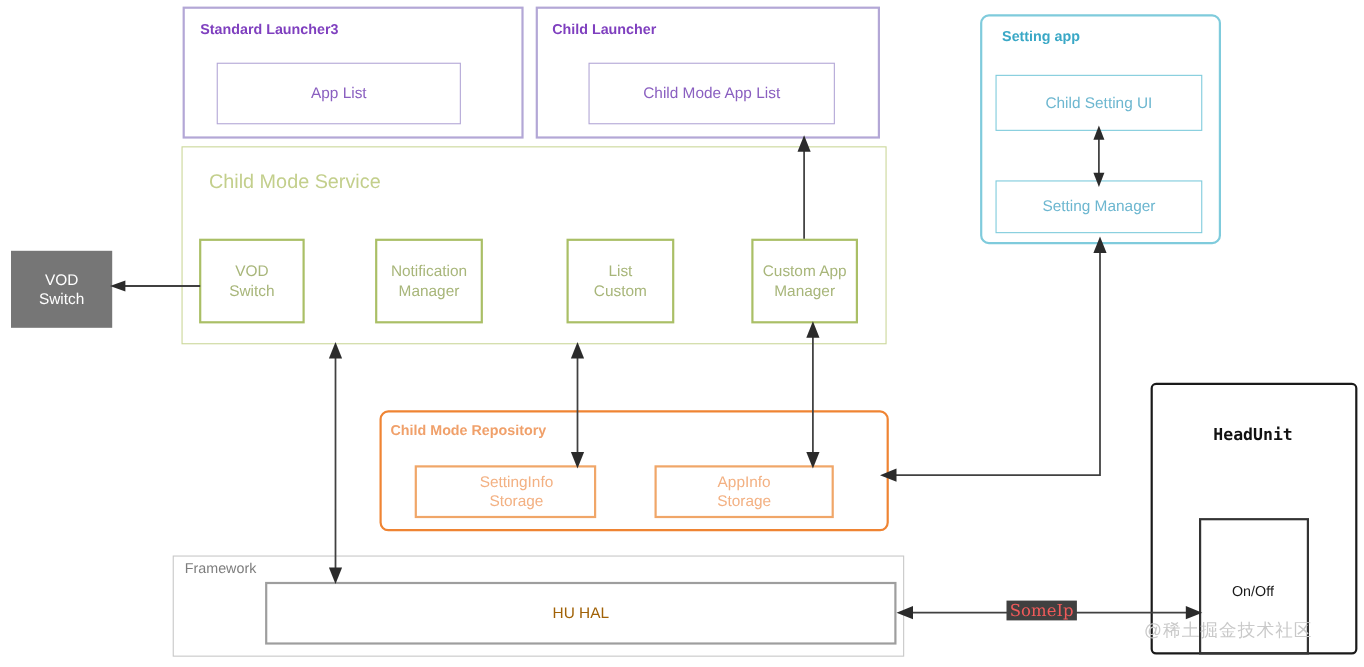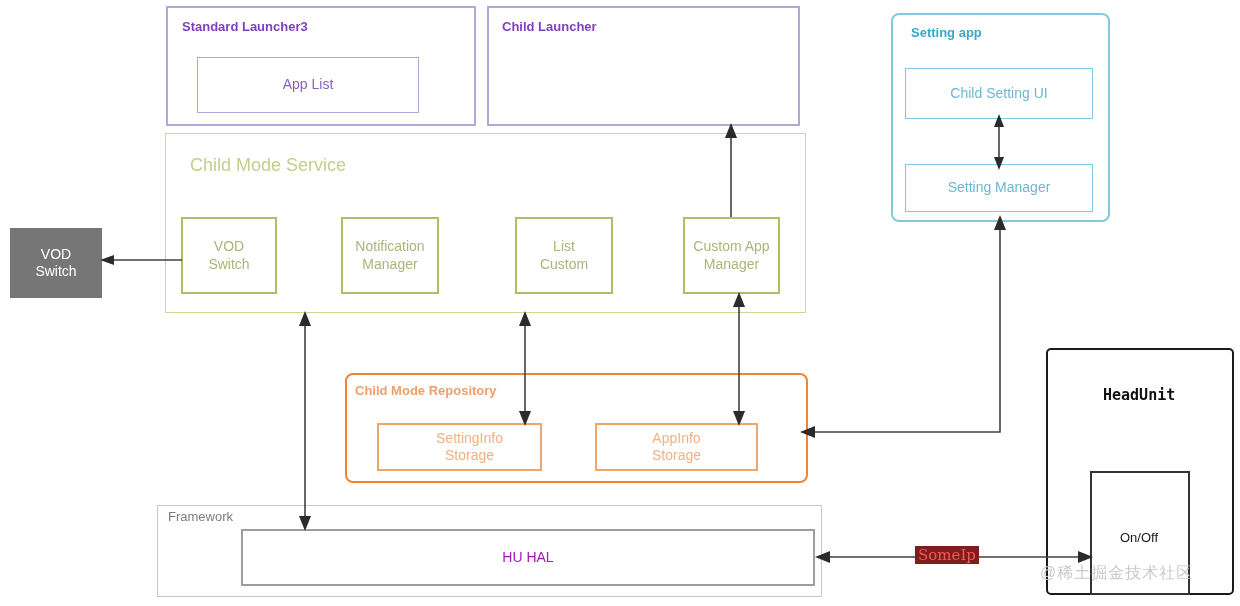--- a/index.html
+++ b/index.html
@@ -57,21 +57,21 @@
   .node-cyan       { border: 1.5px solid #7fcbdc; color: #6db7d0; }
 
   
   .grp-orange      { border: 2.5px solid #ef8433; border-radius: 8px; }
   .title-orange    { color: #f0a06a; }
   .node-orange     { border: 2px solid #f0a668; color: #f3b183; }
 
   
   .grp-grey        { border: 1.5px solid #c8c8c8; }
   .title-grey      { color: #7d7d7d; font-weight: normal; }
-  .node-grey       { border: 2.5px solid #9e9e9e; color: #a21caf; }
+  .node-grey       { border: 2.5px solid #9e9e9e; color: #a16207; }
 
   
   .node-filled     { background: #767676; color: #ffffff; border: none; }
 
   
   .grp-black       { border: 2.5px solid #1a1a1a; border-radius: 5px; }
   .node-black      { border: 2px solid #333333; color: #1a1a1a; }
   .headunit-label  {
     position: absolute;
     font-family: "DejaVu Sans Mono", monospace;
@@ -94,21 +94,21 @@
     stroke-width: 1.6;
     fill: none;
   }
   .conn polygon { fill: #2b2b2b; }
 
   .someip-label {
     position: absolute;
     font-family: "DejaVu Serif", serif;
     font-size: 15px;
     color: #f05a5a;
-    background: #7f1d1d;
+    background: #404040;
     padding: 0 3px;
     white-space: nowrap;
   }
 
   .watermark {
     position: absolute;
     font-size: 16px;
     color: #c9c9c9;
     white-space: nowrap;
     letter-spacing: 1px;
@@ -119,20 +119,21 @@
 <body>
 
 <div id="canvas">
 
   <div class="box grp-purple" style="left:166px; top:6px; width:310px; height:120px;"></div>
   <div class="grp-title title-purple" style="left:182px; top:19px;">Standard Launcher3</div>
   <div class="node node-purple" style="left:197px; top:57px; width:222px; height:56px;">App List</div>
 
   <div class="box grp-purple" style="left:487px; top:6px; width:313px; height:120px;"></div>
   <div class="grp-title title-purple" style="left:502px; top:19px;">Child Launcher</div>
+  <div class="node node-purple" style="left:535px; top:57px; width:224px; height:56px;">Child Mode App List</div>
 
   <div class="box grp-cyan" style="left:891px; top:13px; width:219px; height:209px;"></div>
   <div class="grp-title title-cyan" style="left:911px; top:25px;">Setting app</div>
   <div class="node node-cyan" style="left:905px; top:68px; width:188px; height:51px;">Child Setting UI</div>
   <div class="node node-cyan" style="left:905px; top:164px; width:188px; height:48px;">Setting Manager</div>
 
   <svg class="conn" style="left:975px; top:114px; width:40px; height:56px;">
     <line x1="24" y1="8" x2="24" y2="48"></line>
     <polygon points="24,0 19,13 29,13"></polygon>
     <polygon points="24,56 19,43 29,43"></polygon>

